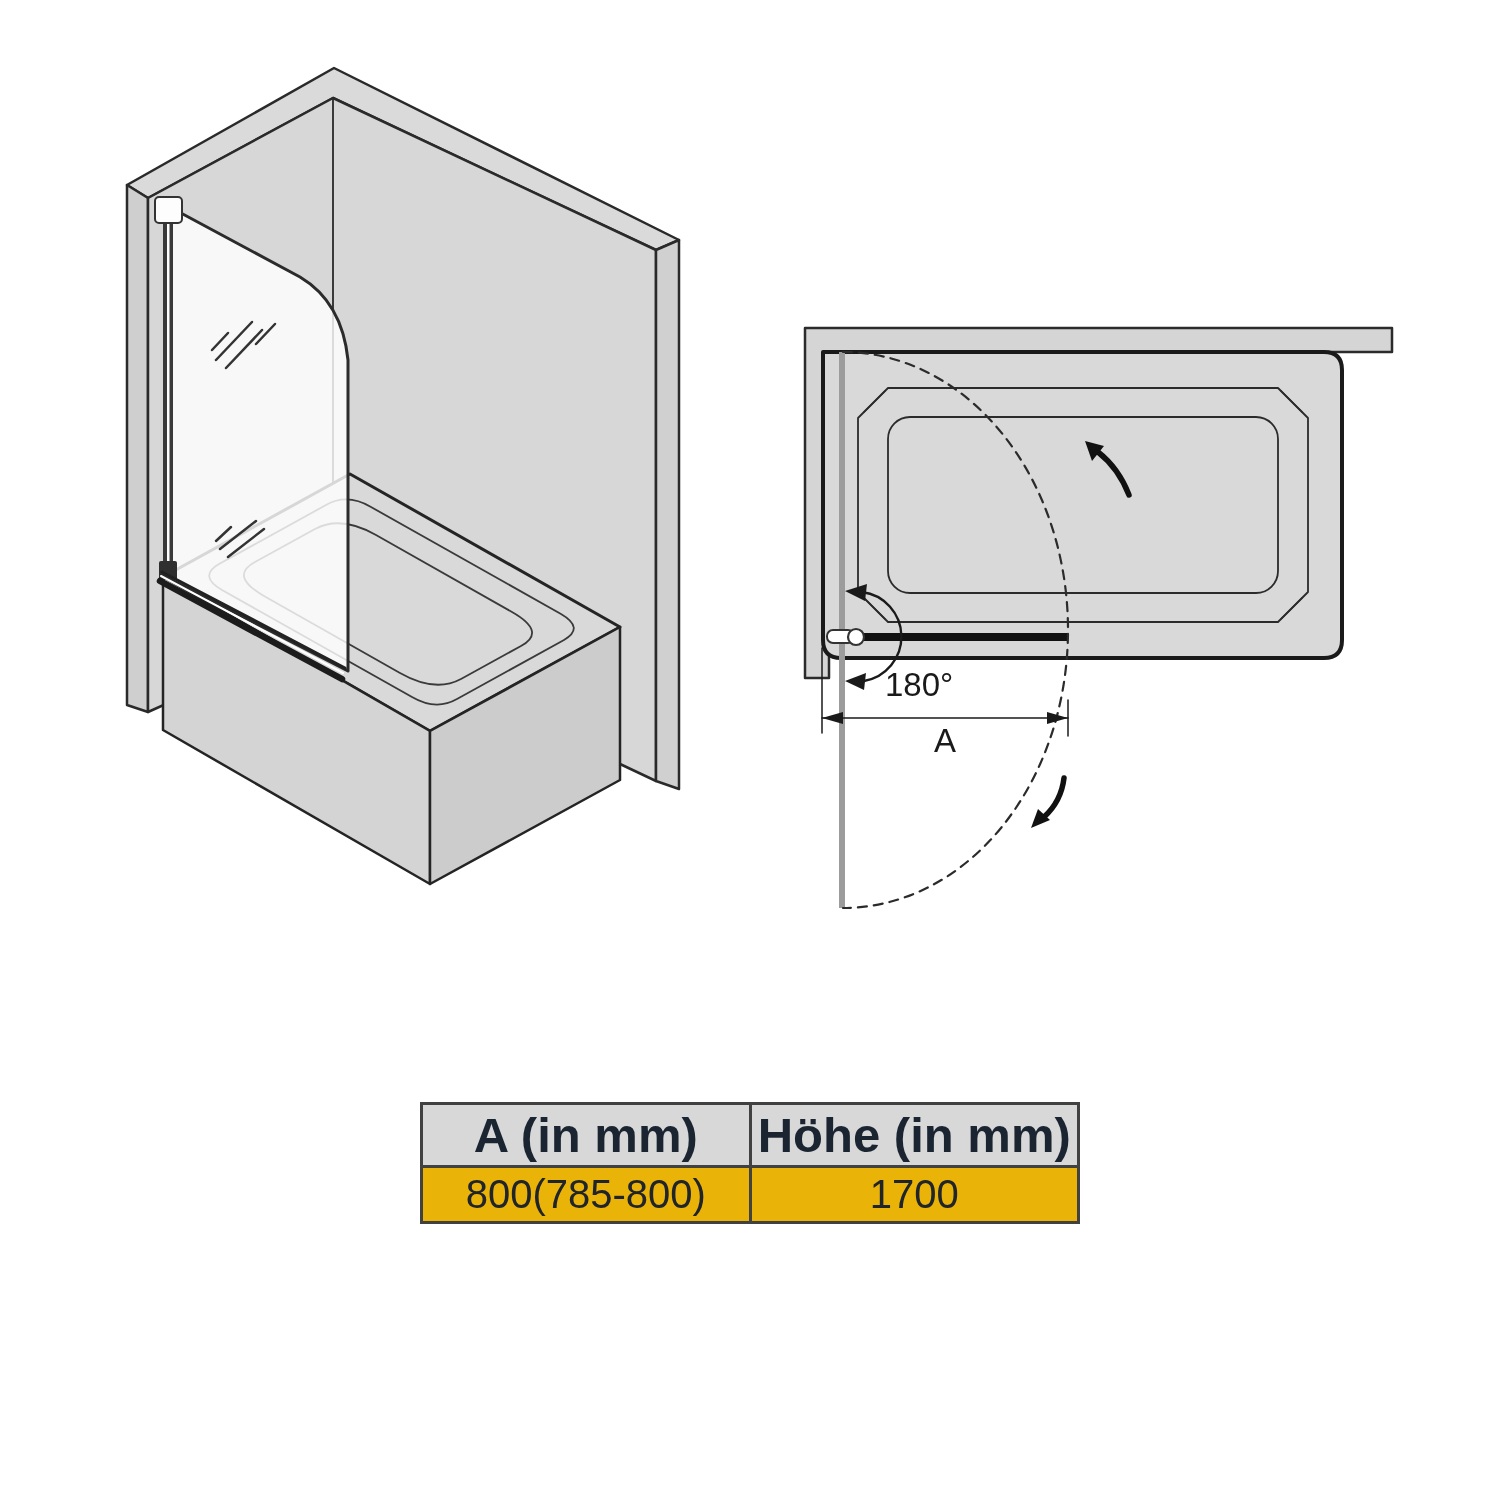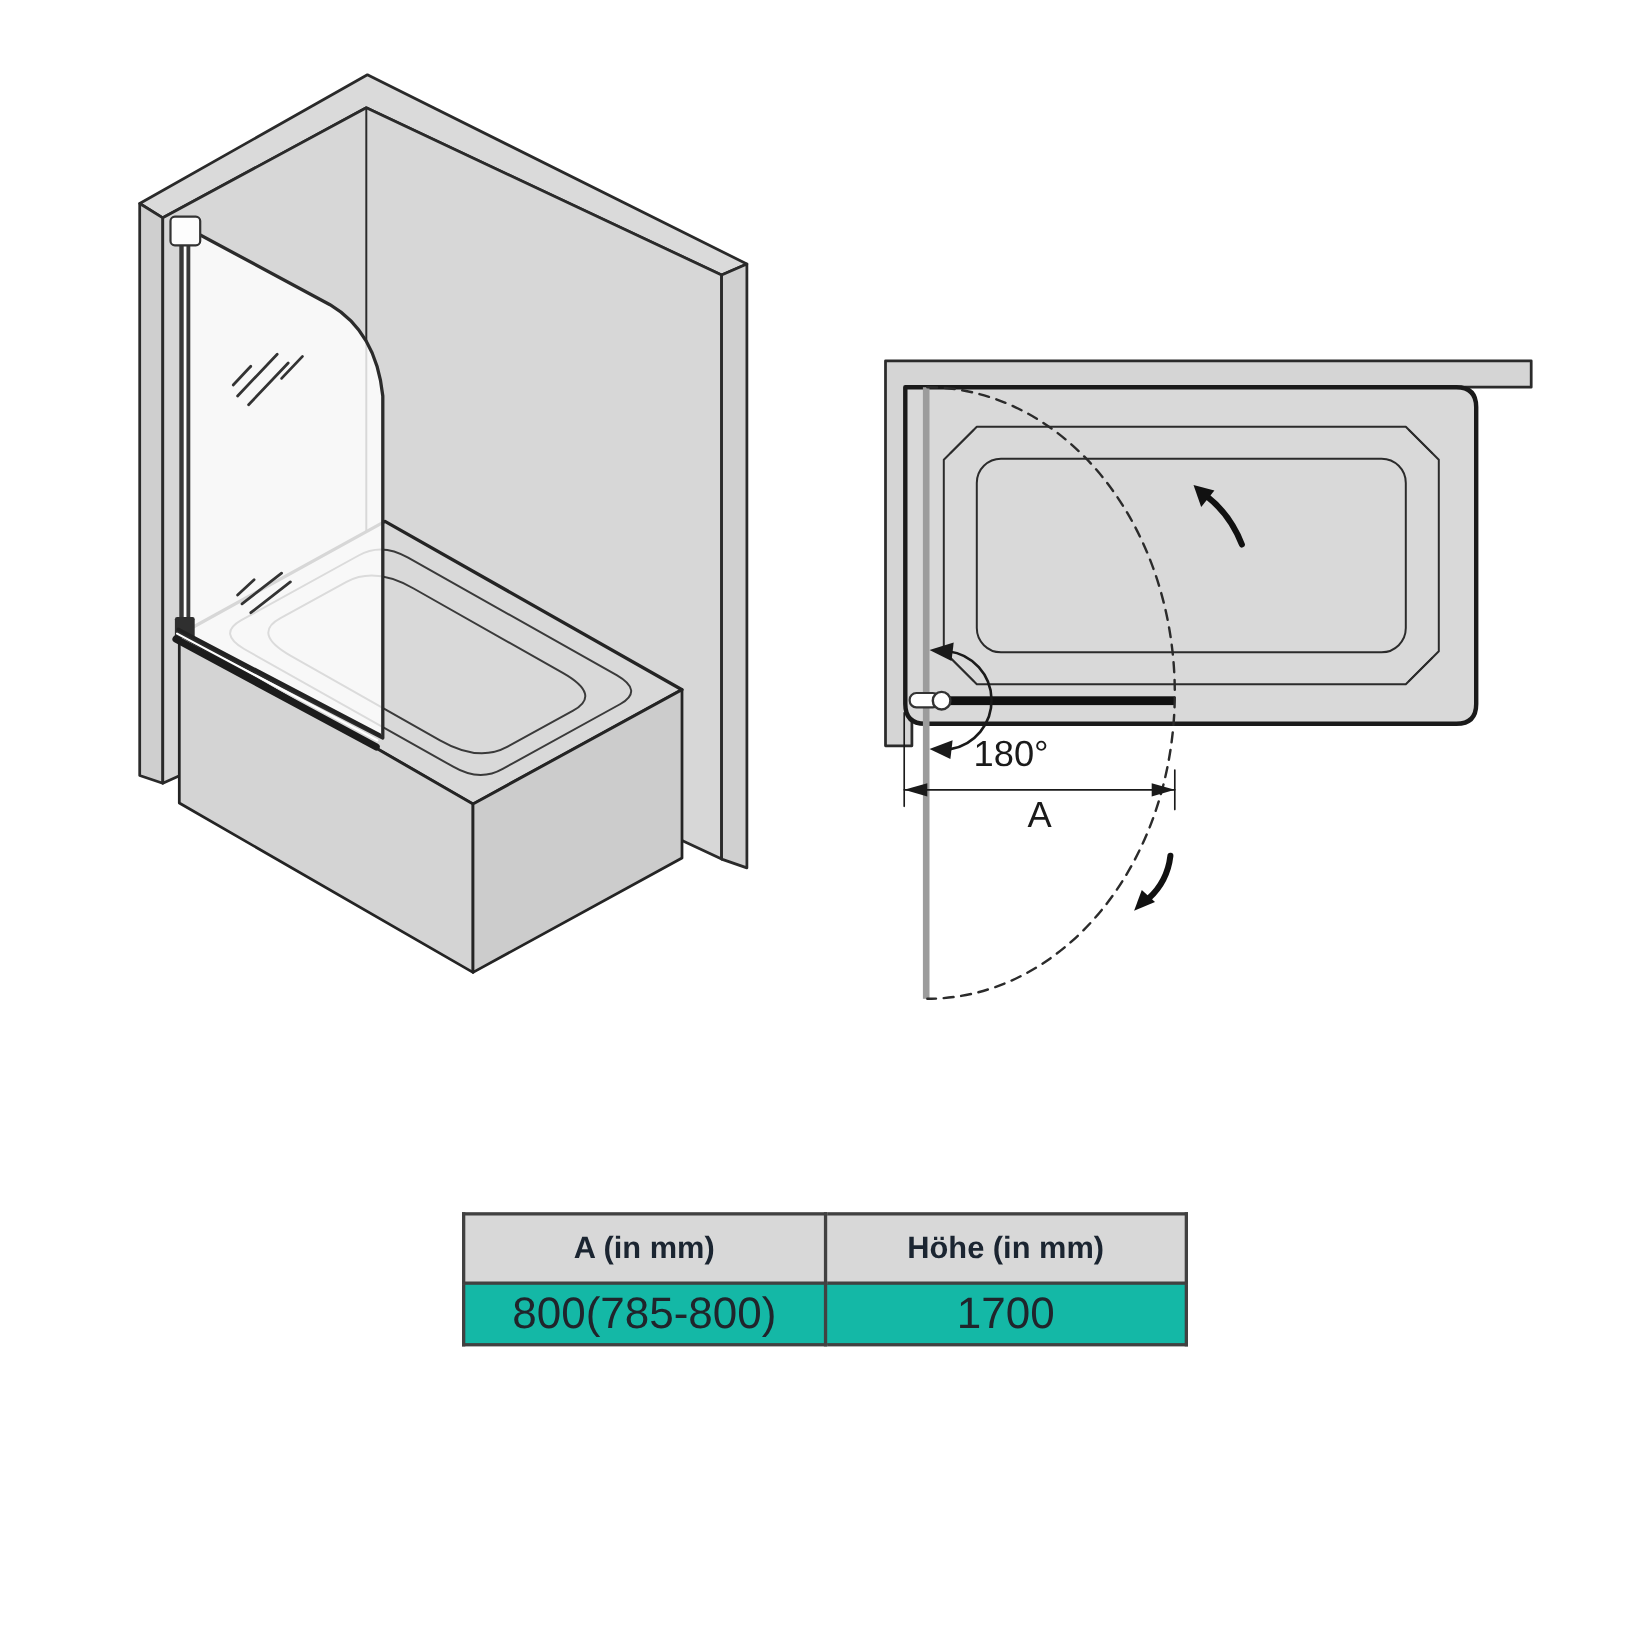--- a/index.html
+++ b/index.html
@@ -16,28 +16,28 @@
   }
   table.spec-table{
     width:100%;
     border-collapse:collapse;
     table-layout:fixed;
   }
   table.spec-table th{
     background:#d8d8d8;
     border:3px solid #414141;
     height:58px;
-    font-size:28px;
+    font-size:49px;
     font-weight:bold;
     color:#1b2531;
     text-align:center;
     vertical-align:middle;
   }
   table.spec-table td{
-    background:#14b8a6;
+    background:#eab308;
     border:3px solid #414141;
     height:51px;
     font-size:40px;
     font-weight:normal;
     color:#20242b;
     text-align:center;
     vertical-align:middle;
   }
 </style>
 </head>

